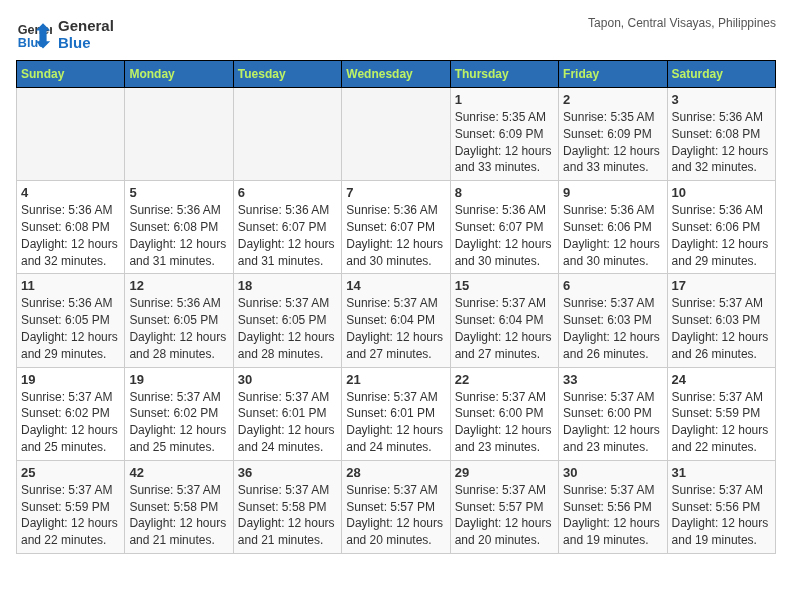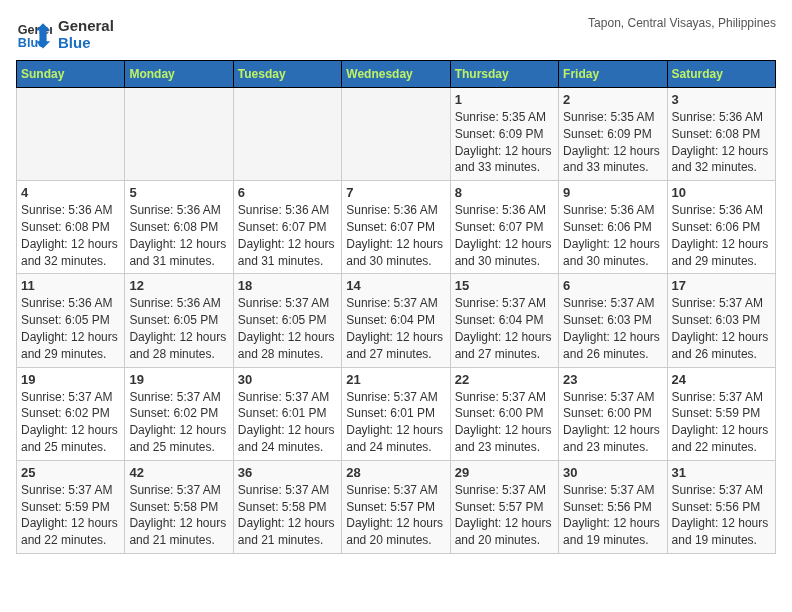--- a/index.html
+++ b/index.html
@@ -271,21 +271,21 @@
 and 24 minutes.</div>
         </td>
         <td>
           <span class="day-number">22</span>
           <div class="day-info" style="white-space: pre-line;">Sunrise: 5:37 AM
 Sunset: 6:00 PM
 Daylight: 12 hours
 and 23 minutes.</div>
         </td>
         <td>
-          <span class="day-number">23</span>
+          <span class="day-number">33</span>
           <div class="day-info" style="white-space: pre-line;">Sunrise: 5:37 AM
 Sunset: 6:00 PM
 Daylight: 12 hours
 and 23 minutes.</div>
         </td>
         <td>
           <span class="day-number">24</span>
           <div class="day-info" style="white-space: pre-line;">Sunrise: 5:37 AM
 Sunset: 5:59 PM
 Daylight: 12 hours

